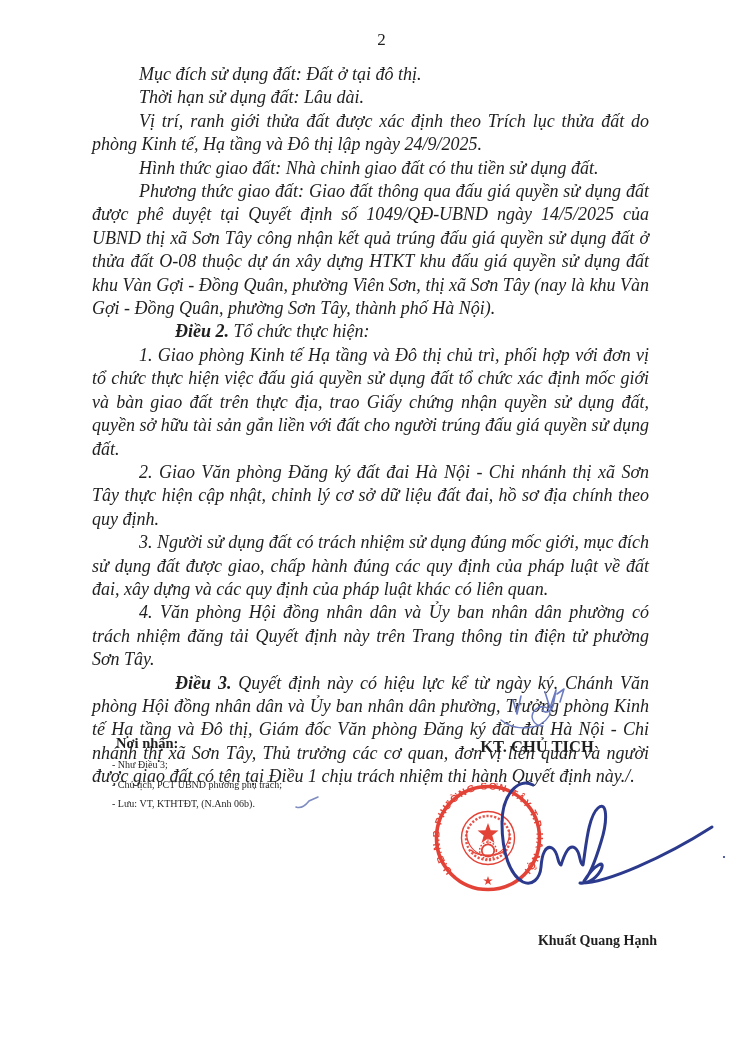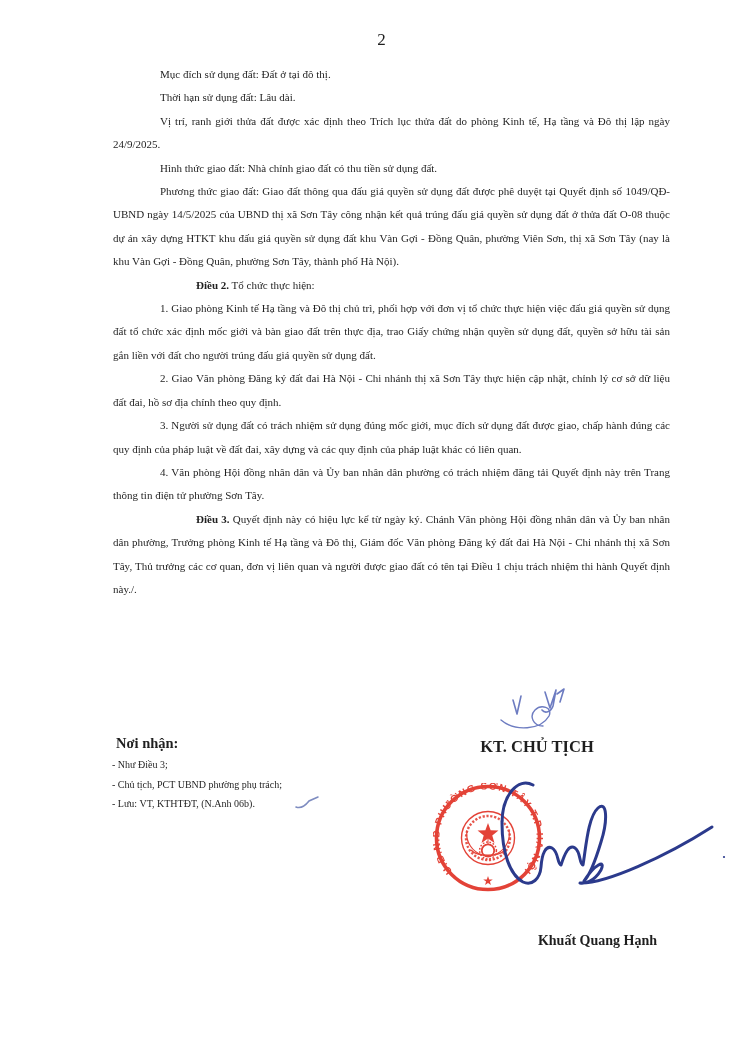--- a/index.html
+++ b/index.html
@@ -10,22 +10,22 @@
     background:#ffffff;
     font-family:"Liberation Serif","DejaVu Serif",serif;
     color:#1f1f1f;
     overflow:hidden;
   }
   .page-number{
     position:absolute;left:103px;top:30px;width:557px;
     text-align:center;font-size:17px;
   }
   .doc-body{
-    position:absolute;left:113px;top:63px;width:557px;
-    font-size:11px;line-height:23.4px;text-align:justify;
+    position:absolute;left:92px;top:63px;width:557px;
+    font-size:18px;line-height:23.4px;text-align:justify;font-style:italic;
   }
   .doc-body p{margin:0;text-indent:47px;}
   .doc-body b{font-weight:bold;margin-left:36px;}
   .recipients{
     position:absolute;left:112px;top:735px;width:280px;
   }
   .recipients-title{
     font-size:14.5px;font-weight:bold;
     margin-left:4px;margin-bottom:3px;
   }

